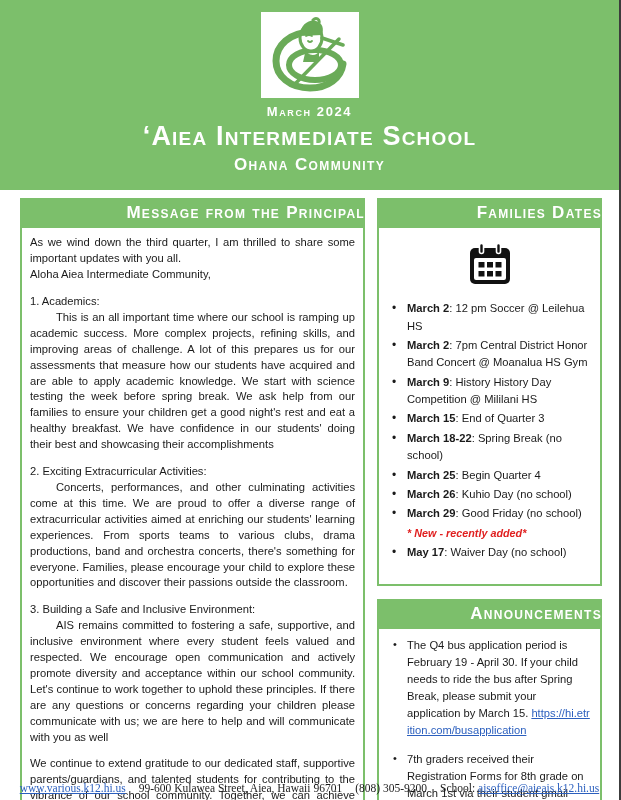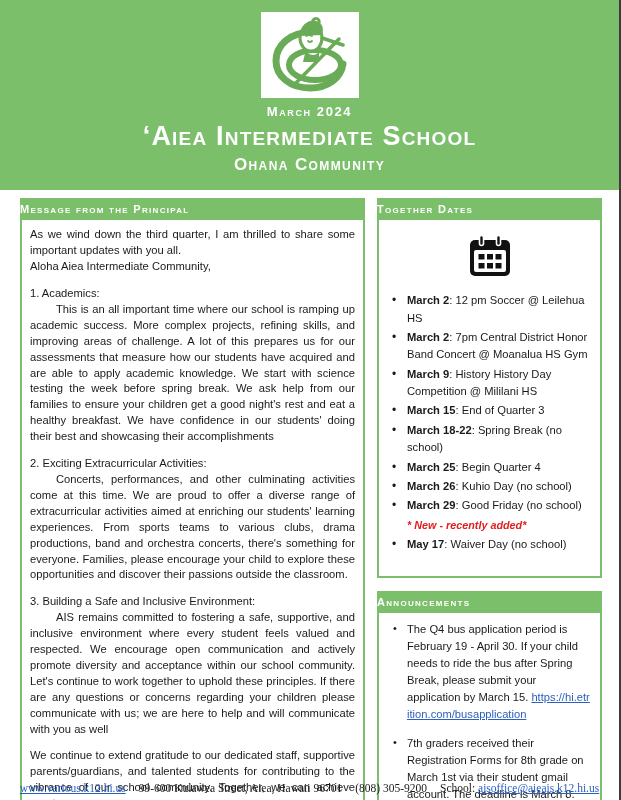--- a/index.html
+++ b/index.html
@@ -72,22 +72,22 @@
     align-items: flex-start;
   }
   .col-left  { width: 345px; flex: none; }
   .col-right { width: 225px; flex: none; }
 
   
   .panel { margin-bottom: 13px; }
   .panel-header {
     background: #7cbf6b;
     color: #ffffff;
-    text-align: left;
-    font-size: 11px;
+    text-align: right;
+    font-size: 17px;
     font-weight: bold;
     font-variant: small-caps;
     letter-spacing: 1.3px;
     padding: 5px 0 5px 0;
   }
   .panel-body {
     border: 2px solid #7cbf6b;
     border-top: none;
     background: #ffffff;
     padding: 8px 9px 21px 9px;
@@ -248,21 +248,21 @@
           <p class="spaced">We continue to extend gratitude to our dedicated staff, supportive parents/guardians, and talented students for contributing to the vibrance of our school community. Together, we can achieve greatness.</p>
 
         </div>
       </div>
 
     </div>
 
     <div class="col-right">
 
       <div class="panel">
-        <div class="panel-header">Together Dates</div>
+        <div class="panel-header">Families Dates</div>
 
         <div class="panel-body">
 
           <div class="cal-icon-wrap">
             <svg width="46" height="46" viewBox="0 0 46 46">
               <rect x="3" y="7" width="40" height="36" rx="5" ry="5" fill="#111111"></rect>
               <rect x="7" y="17" width="32" height="22" rx="2" ry="2" fill="#ffffff"></rect>
               <rect x="12.5" y="2.5" width="4" height="10" rx="2" fill="#111111" stroke="#ffffff" stroke-width="1.6"></rect>
               <rect x="29.5" y="2.5" width="4" height="10" rx="2" fill="#111111" stroke="#ffffff" stroke-width="1.6"></rect>
               <rect x="11.5" y="21" width="6" height="5.5" fill="#111111"></rect>

